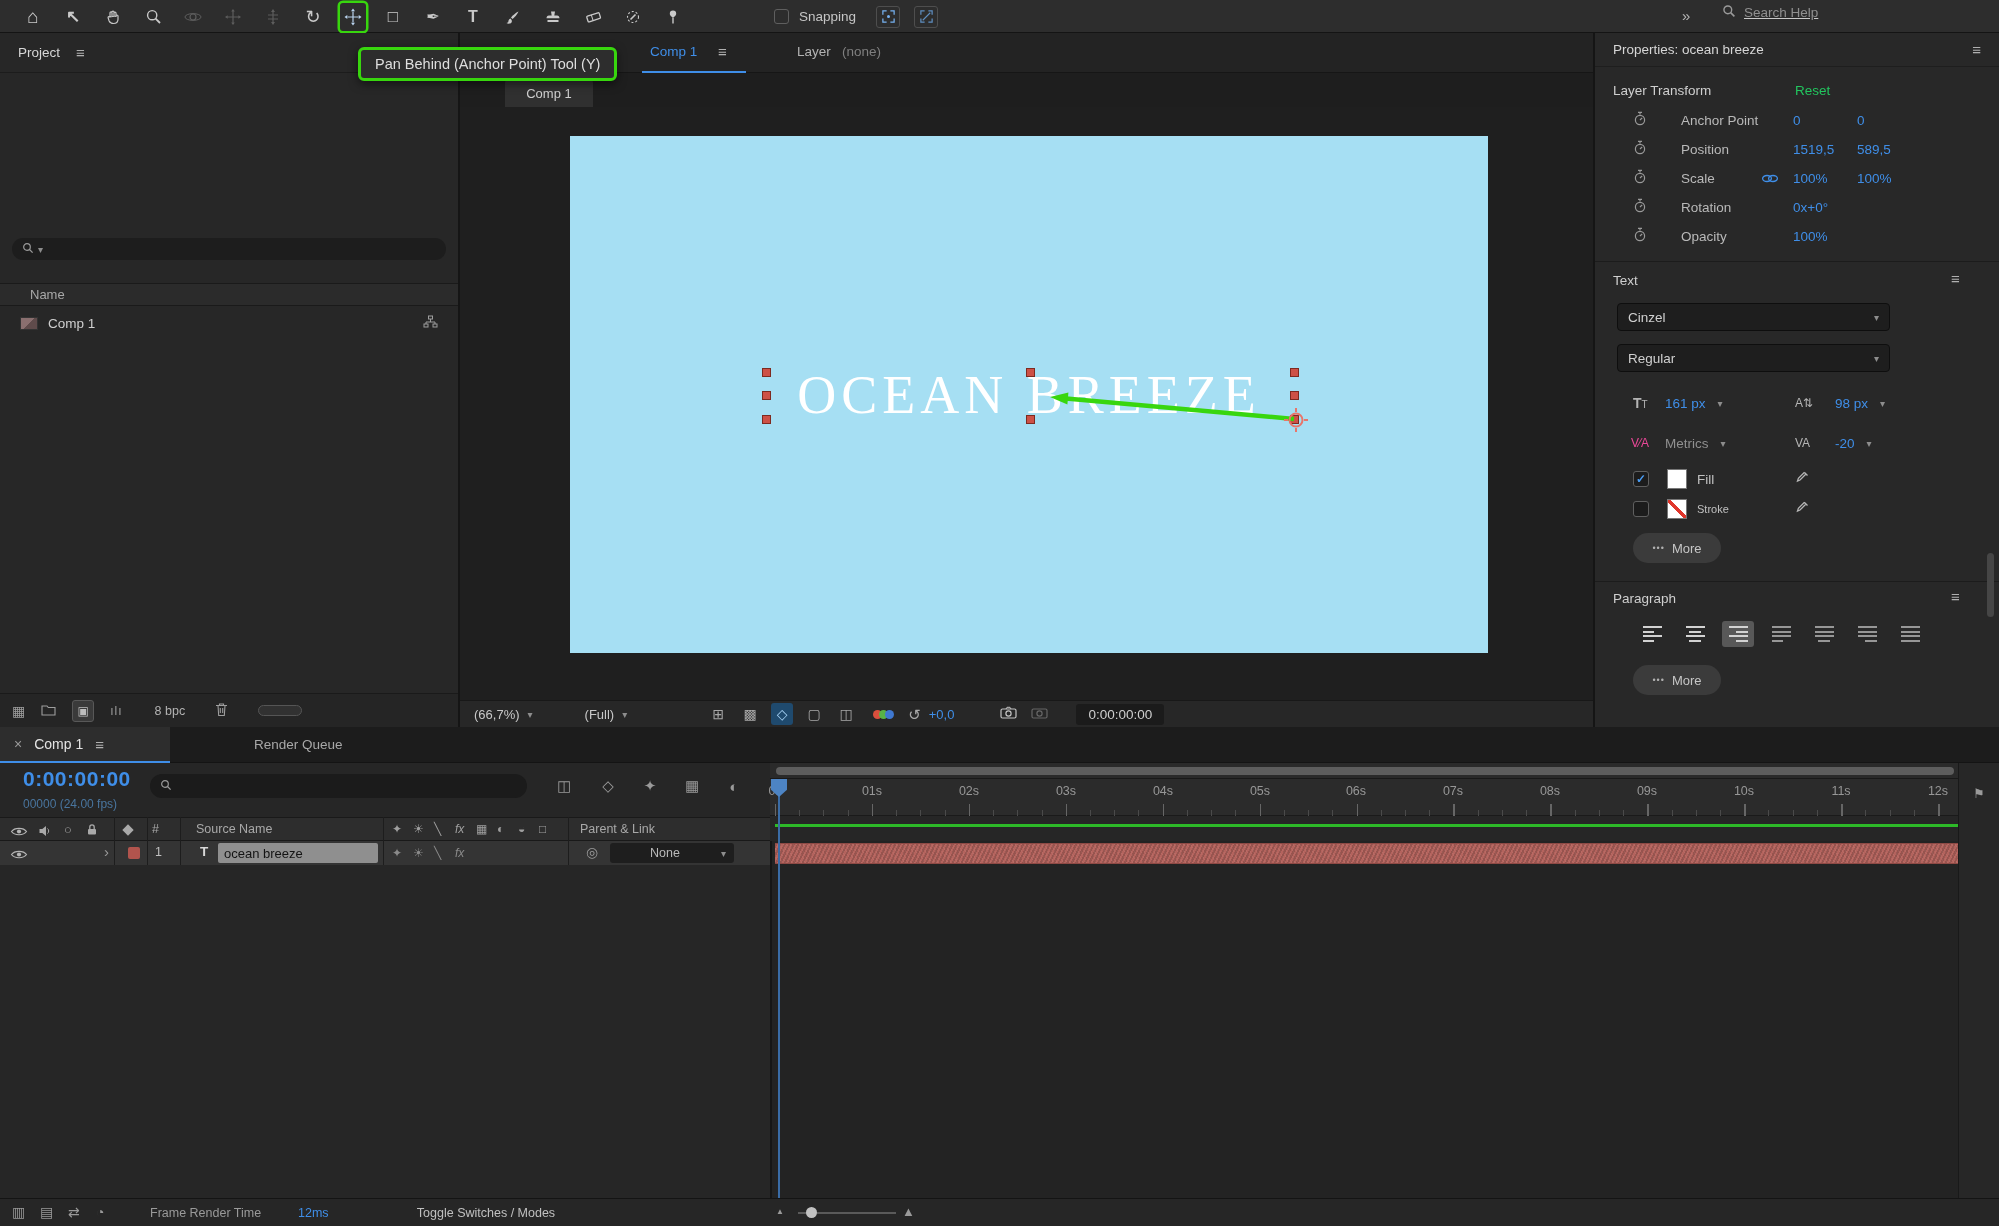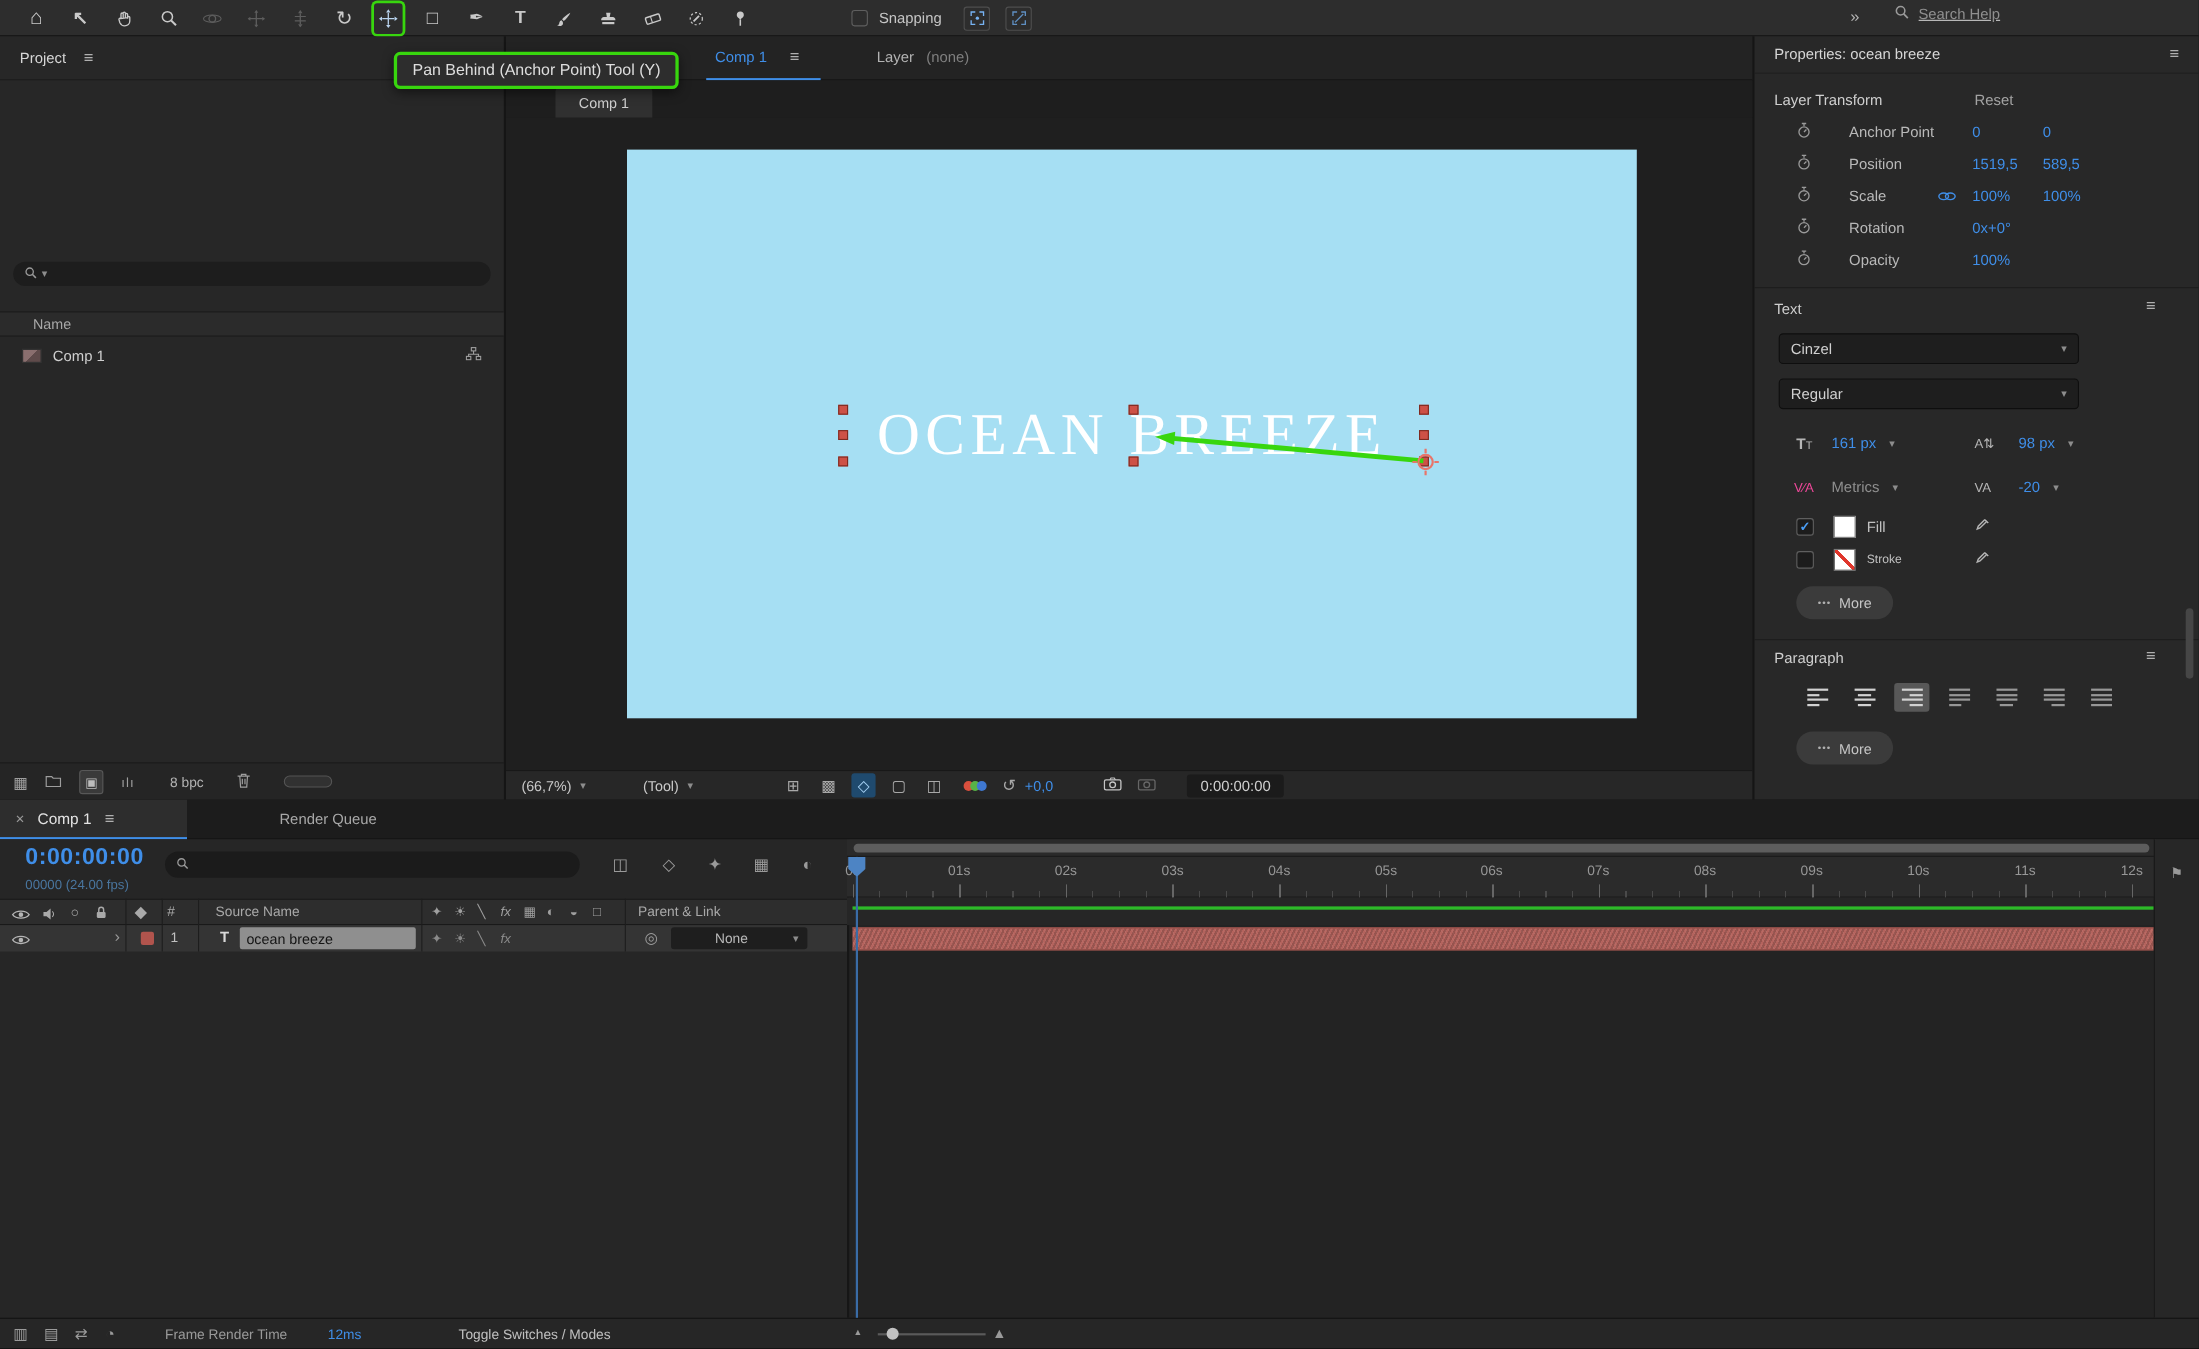--- a/index.html
+++ b/index.html
@@ -2,21 +2,21 @@
 <html><head>
 <meta charset="utf-8">
 <style>
   * { margin:0; padding:0; box-sizing:border-box; }
   html,body { background:#101010; }
   body { font-family:"Liberation Sans", sans-serif; color:#c8c8c8; }
   #root { position:relative; width:1999px; height:1226px; background:#151515; overflow:hidden; font-size:14px; }
   .abs { position:absolute; }
   .flex { display:flex; align-items:center; }
   .glyph { display:inline-flex; align-items:center; justify-content:center; line-height:1; }
-  .blue { color:#a3a3a3; }
+  .blue { color:#22c55e; }
   .chev { font-size:10px; color:#8d8d8d; margin-left:6px; }
   input { font-family:"Liberation Sans",sans-serif; }
   input::placeholder { color:#8f8f8f; }
 
   
   #toolbar { position:absolute; left:0; top:0; width:1999px; height:33px; background:#2d2d2d; border-bottom:1px solid #141414; }
   .tool { width:26px; height:28px; display:flex; align-items:center; justify-content:center; color:#c9c9c9; }
   .tool.disabled { color:#5d5d5d; }
   .tool.hl { box-shadow:0 0 0 2.5px #38d60e; border-radius:3px; }
   .ws { padding:0 30px; font-size:13.5px; color:#c6c6c6; height:33px; display:flex; align-items:center; }
@@ -270,21 +270,21 @@
         <span class="handle" style="left:719.5px;top:278.5px;"></span>
       </div>
     </div>
 
     <div class="abs flex" style="left:0;top:667px;width:1133px;height:27px;background:#272727;border-top:1px solid #181818;padding:0 14px;">
       <span class="flex" style="gap:2px;">
           <span style="font-size:13px;color:#c9c9c9;">(66,7%)</span>
           <span class="chev">▾</span>
         </span>
       <span class="flex" style="margin-left:52px;gap:2px;">
-          <span style="font-size:13px;color:#c9c9c9;">(Tool)</span>
+          <span style="font-size:13px;color:#c9c9c9;">(Full)</span>
           <span class="chev">▾</span>
         </span>
       <span class="glyph" style="margin-left:80px;width:22px;height:22px;font-size:14px;color:#a8a8a8;">⊞</span>
       <span class="glyph" style="margin-left:10px;width:22px;height:22px;font-size:14px;color:#a8a8a8;">▩</span>
       <span class="glyph" style="margin-left:10px;width:22px;height:22px;font-size:14px;color:#a6d2f5;background:#1f4a6e;border-radius:3px;">◇</span>
       <span class="glyph" style="margin-left:10px;width:22px;height:22px;font-size:14px;color:#a8a8a8;">▢</span>
       <span class="glyph" style="margin-left:10px;width:22px;height:22px;font-size:14px;color:#a8a8a8;">◫</span>
       <span class="flex" style="margin-left:16px;">
         <i style="width:9px;height:9px;border-radius:50%;background:#d94f3d;display:inline-block;"></i>
         <i style="width:9px;height:9px;border-radius:50%;background:#58b347;display:inline-block;margin-left:-3px;"></i>

